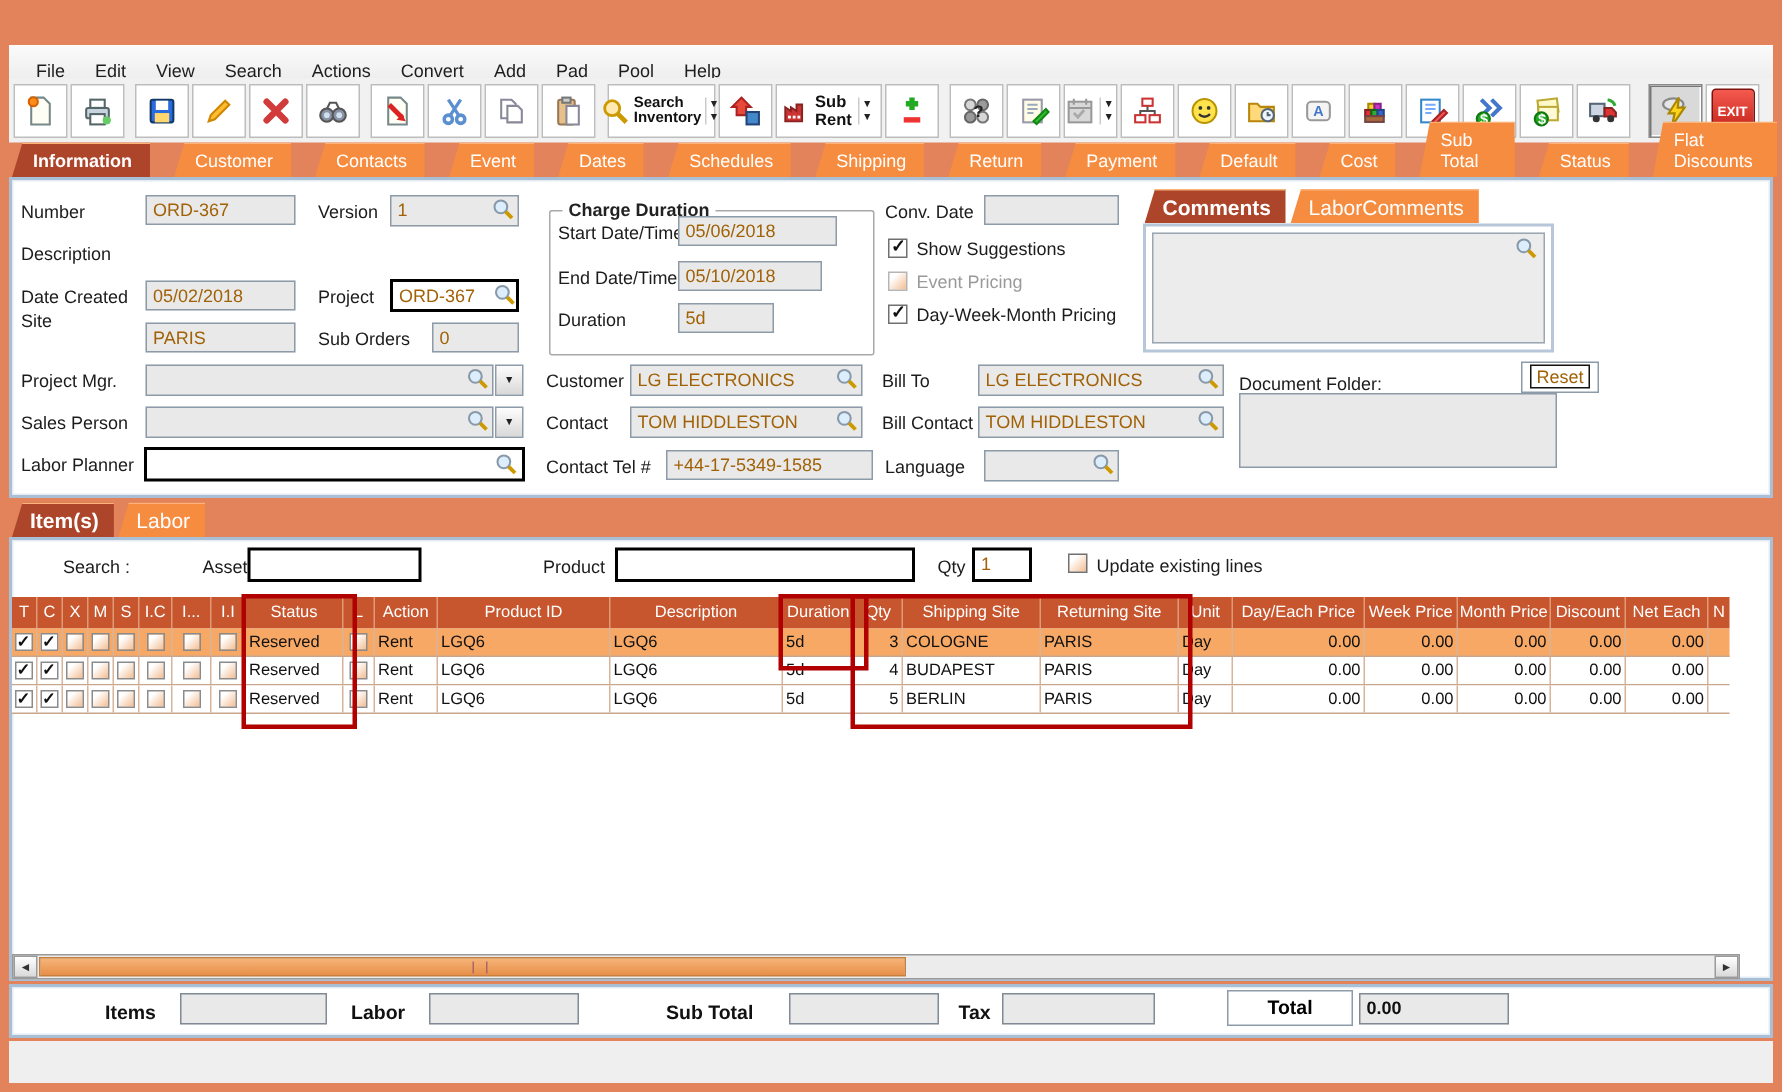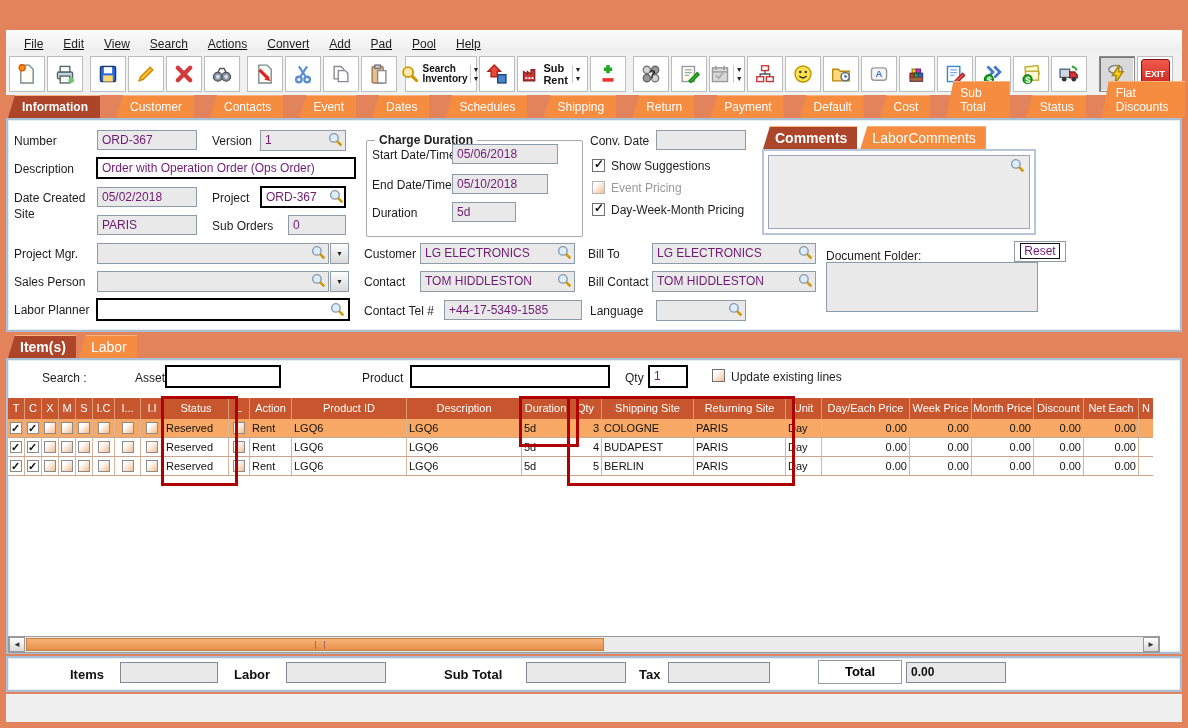--- a/index.html
+++ b/index.html
@@ -7,21 +7,21 @@
   .abs{position:absolute;}
   
   #titlebar{position:absolute;top:0;left:0;right:0;height:30px;}
   #apptitle{position:absolute;top:7px;left:0;right:0;text-align:center;font-size:14px;color:#47281B;}
   #appicon{position:absolute;top:6px;left:10px;width:20px;height:17px;background:#dfe9f5;border:1px solid #345;color:#245a9e;font:bold 10px "Liberation Serif",serif;text-align:center;line-height:16px;}
   .wbtn{position:absolute;top:0;height:28px;text-align:center;color:#222;font:14px "DejaVu Sans",sans-serif;line-height:26px;cursor:default;}
   #btn-min{right:92px;width:30px;}
   #btn-max{right:58px;width:30px;}
   #btn-close{right:0;width:54px;background:#C0504A;color:#fff;font-weight:bold;}
   
-  #menubar{position:absolute;top:30px;left:6px;right:6px;height:28px;background:linear-gradient(#fbfbfb,#ebebeb);border-bottom:1px solid #d6d6d6;display:flex;align-items:center;padding-left:8px;box-sizing:border-box;text-decoration:underline;}
+  #menubar{position:absolute;top:30px;left:6px;right:6px;height:28px;background:linear-gradient(#fbfbfb,#ebebeb);border-bottom:1px solid #d6d6d6;display:flex;align-items:flex-end;padding-left:8px;box-sizing:border-box;}
   .mi{padding:3px 10px;font-size:12px;color:#1d1d1d;}
   
   #toolbar{position:absolute;top:52px;left:6px;right:6px;height:43px;background:#f1f1f1;display:flex;align-items:center;padding:0 3px;box-sizing:border-box;}
   .tb{height:36px;min-width:36px;background:#fff;border:1px solid #bdbdbd;display:flex;align-items:center;justify-content:center;margin-right:2px;box-sizing:border-box;}
   .tb svg{display:block;}
   .tbw{padding:0 3px;gap:2px;}
   .tbtext{font:bold 10px "Liberation Sans",sans-serif;color:#111;width:52px;line-height:10px;text-align:left;}
   .tbtext2{font:bold 11px "Liberation Sans",sans-serif;color:#111;}
   .dd{font-size:7px;color:#222;padding:0 2px;border-left:1px solid #ccc;line-height:9px;}
   .ddstack{display:flex;flex-direction:column;}
@@ -32,21 +32,21 @@
   
   .tabrow{position:absolute;display:flex;align-items:flex-end;}
   .tab{background:#F68C3F;color:#fff;font-size:12px;padding:4px 12px 4px 14px;margin-right:3px;clip-path:polygon(7px 0,100% 0,100% 100%,0 100%);border-top:1px solid #fbb37a;}
   .tab.active{background:#AC452A;font-weight:bold;}
   .tab.sm{font-size:14px;padding:3px 10px 3px 12px;}
   
   .panel{position:absolute;background:#fff;border:2px solid #A9BFD6;box-sizing:border-box;box-shadow:inset 0 0 0 1px #e4ecf4;}
   
   .lb{position:absolute;font-size:12px;color:#1c1c1c;white-space:nowrap;}
   .lb.dis{color:#9a9a9a;}
-  .fld{position:absolute;background:#e9e9e9;border:1px solid #8d9aa8;box-sizing:border-box;font-size:12px;color:#701a75;padding:2px 4px;white-space:nowrap;overflow:hidden;}
+  .fld{position:absolute;background:#e9e9e9;border:1px solid #8d9aa8;box-sizing:border-box;font-size:12px;color:#a16207;padding:2px 4px;white-space:nowrap;overflow:hidden;}
   .fldw{background:#fff;border:2px solid #000;}
   .mag{position:absolute;top:1px;width:17px;height:17px;}
   .ddbtn{position:absolute;width:19px;background:linear-gradient(#fdfdfd,#d8d8d8);border:1px solid #8d9aa8;box-sizing:border-box;text-align:center;font-size:7px;color:#222;}
   .grp{position:absolute;border:1px solid #a9a9a9;border-radius:2px;}
   .grplegend{position:absolute;top:-8px;left:8px;background:#fff;padding:0 4px;font-size:12px;font-weight:bold;color:#222;}
   .ckb{position:absolute;width:13px;height:13px;border:1px solid #707070;box-sizing:border-box;background:linear-gradient(135deg,#ffffff 25%,#f3bd92);}
   .ckb.on{background:#fff;}
   .ckb.on::after{content:"✓";position:absolute;top:-3px;left:1px;font-size:12px;font-weight:bold;color:#111;}
   .ckb.dis{border-color:#b5b5b5;}
   
@@ -392,21 +392,20 @@
   <span class="lb" style="left:14px;top:134px;">Number</span>
   <div class="fld" style="left:97px;top:130px;width:100px;height:20px;">ORD-367</div>
   <span class="lb" style="left:212px;top:134px;">Version</span>
   <div class="fld" style="left:260px;top:130px;width:86px;height:21px;">1</div>
   <span class="mag" style="left:327px;top:131px;"><svg width="17" height="17" viewBox="0 0 16 16">
         <circle cx="6.5" cy="6.5" r="4" fill="#dceefc" stroke="#8899aa" stroke-width="1.3"></circle>
         <path d="M9.5 9.5 L13.5 13.5" stroke="#cc9900" stroke-width="2.4"></path>
       </svg></span>
 
   <span class="lb" style="left:14px;top:162px;">Description</span>
-  <div class="fld fldw" style="left:96px;top:157px;width:260px;height:22px;">Order with Operation Order (Ops Order)</div>
 
   <span class="lb" style="left:14px;top:191px;">Date Created</span>
   <div class="fld" style="left:97px;top:187px;width:100px;height:20px;">05/02/2018</div>
   <span class="lb" style="left:212px;top:191px;">Project</span>
   <div class="fld fldw" style="left:260px;top:186px;width:86px;height:22px;">ORD-367</div>
   <span class="mag" style="left:328px;top:188px;"><svg width="17" height="17" viewBox="0 0 16 16">
         <circle cx="6.5" cy="6.5" r="4" fill="#dceefc" stroke="#8899aa" stroke-width="1.3"></circle>
         <path d="M9.5 9.5 L13.5 13.5" stroke="#cc9900" stroke-width="2.4"></path>
       </svg></span>
 

